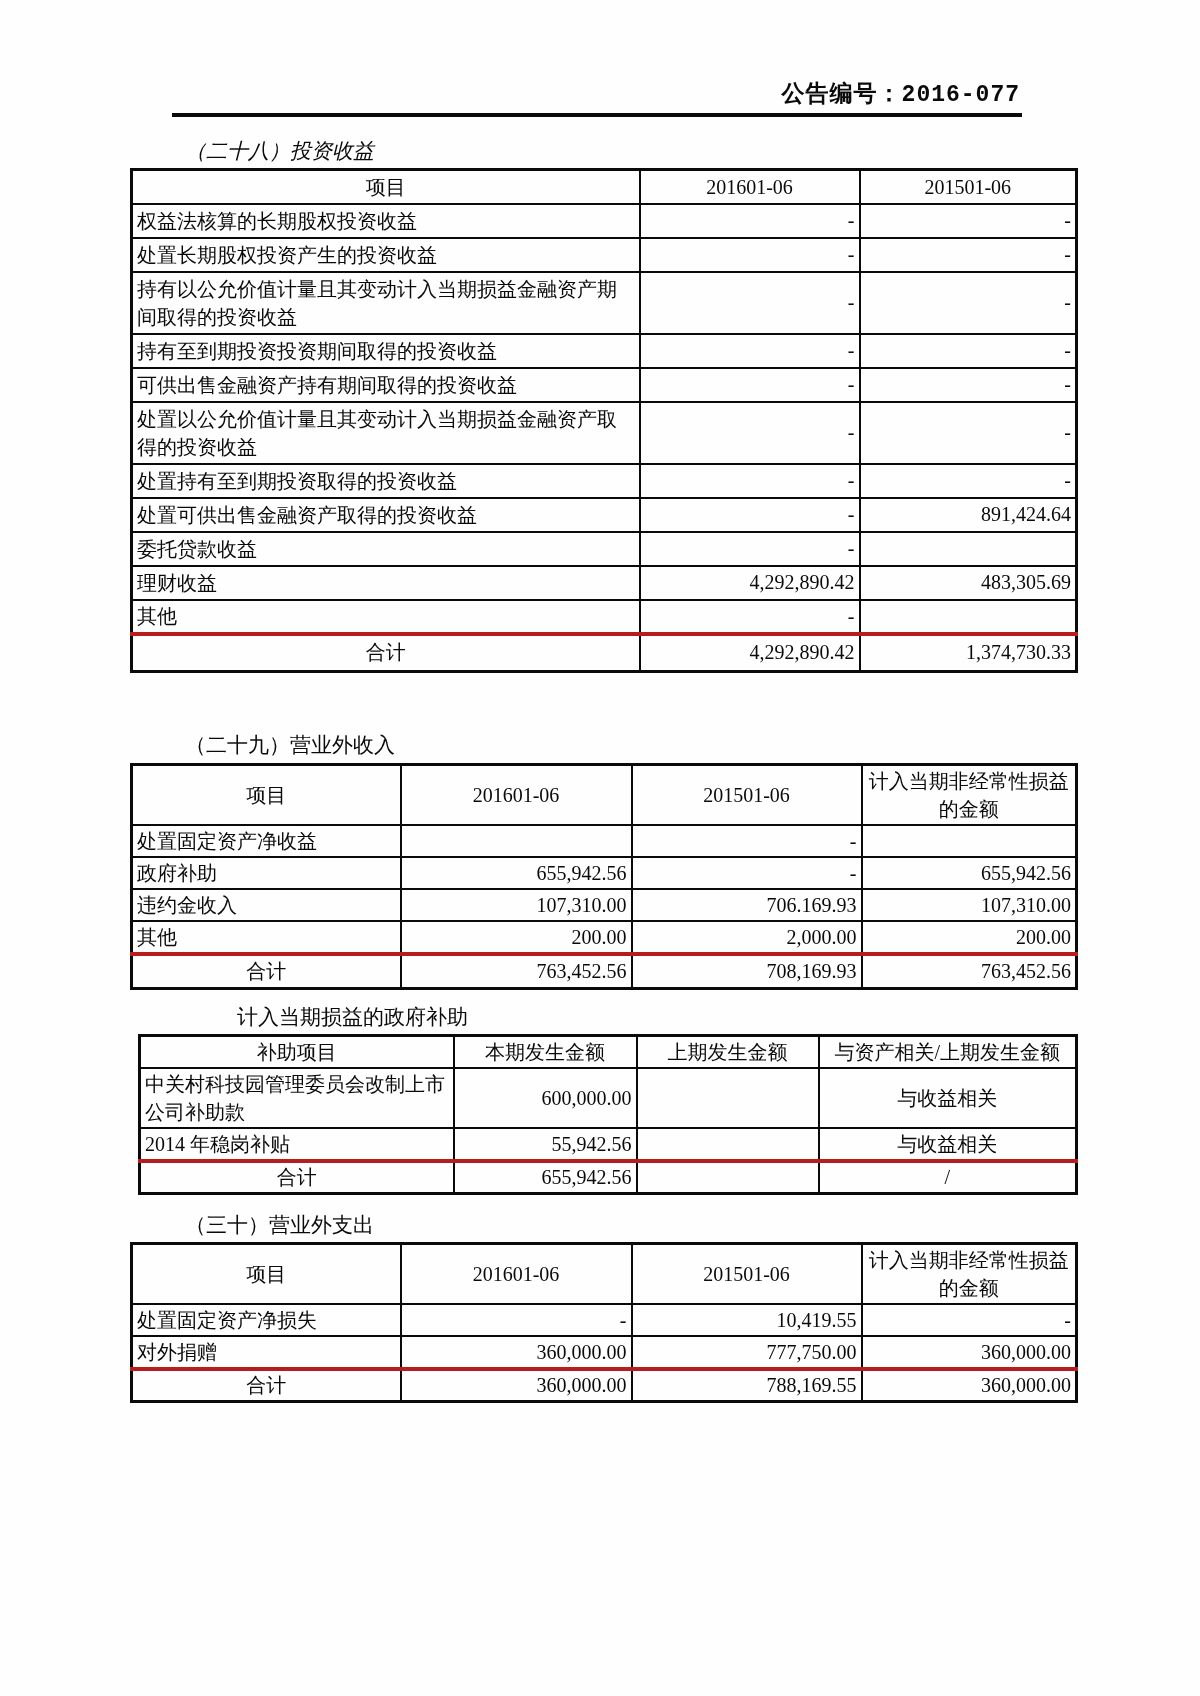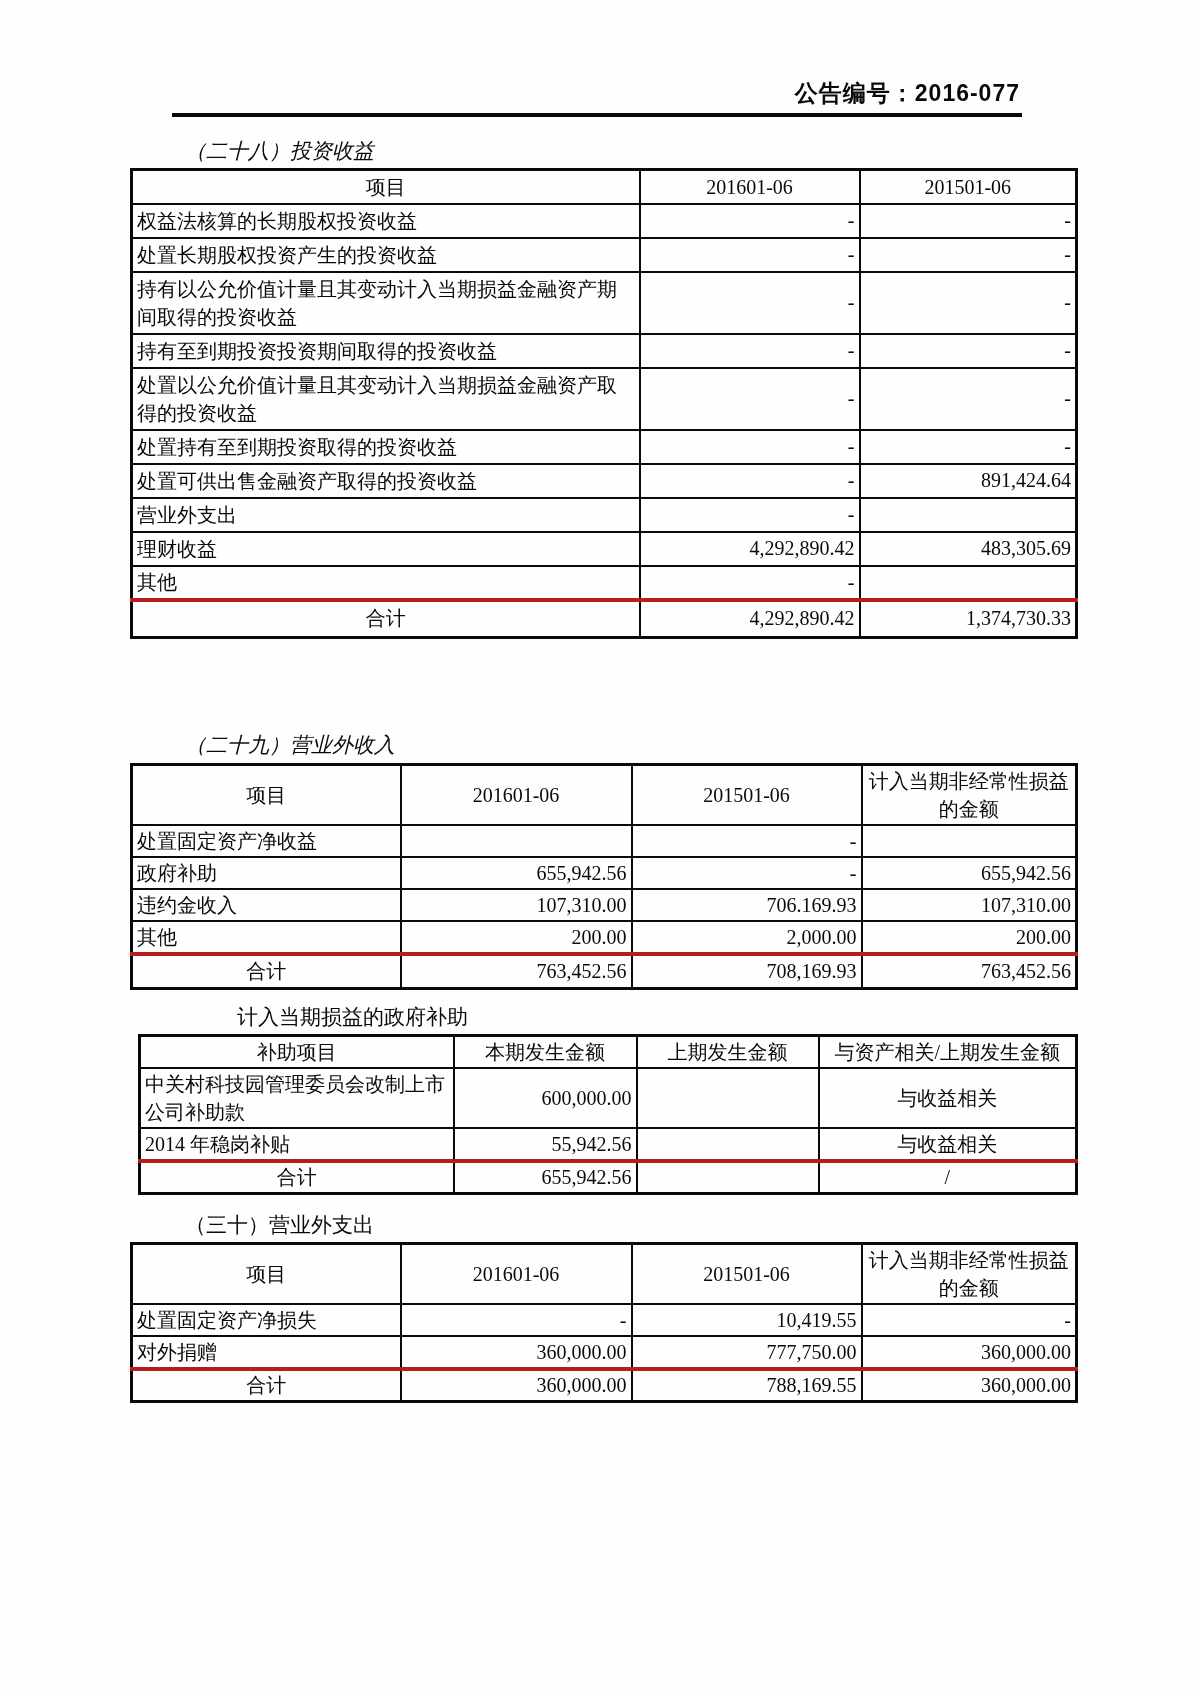--- a/index.html
+++ b/index.html
@@ -5,21 +5,21 @@
   html,body { margin:0; padding:0; background:#e8e8e8; }
   .page {
     position:relative; width:1200px; height:1696px; margin:0 auto;
     background:#fefefe; color:#0a0a0a;
     font-family:"Liberation Serif","DejaVu Serif",serif;
     overflow:hidden;
   }
   .ann-no {
     position:absolute; top:78px; left:420px; width:600px;
     text-align:right; font-weight:bold; font-size:23px;
-    font-family:Liberation Sans, sans-serif;
+    font-family:Liberation Mono, monospace;
     letter-spacing:1px; white-space:nowrap;
   }
   .head-rule {
     position:absolute; left:172px; top:113px; width:850px; height:4px;
     background:#0a0a0a;
   }
   .sec-title { position:absolute; font-size:21px; white-space:nowrap; }
   table.fin {
     position:absolute; border-collapse:collapse; table-layout:fixed;
     background:#fefefe; border:3px solid #0a0a0a;
@@ -71,37 +71,42 @@
     <tr class="h62">
       <td class="lbl">持有以公允价值计量且其变动计入当期损益金融资产期间取得的投资收益</td>
       <td class="num">-</td>
       <td class="num">-</td>
     </tr>
     <tr class="h34">
       <td class="lbl">持有至到期投资投资期间取得的投资收益</td>
       <td class="num">-</td>
       <td class="num">-</td>
     </tr>
+    <tr class="h34">
+      <td class="lbl">可供出售金融资产持有期间取得的投资收益</td>
+      <td class="num">-</td>
+      <td class="num">-</td>
+    </tr>
     <tr class="h62">
       <td class="lbl">处置以公允价值计量且其变动计入当期损益金融资产取得的投资收益</td>
       <td class="num">-</td>
       <td class="num">-</td>
     </tr>
     <tr class="h34">
       <td class="lbl">处置持有至到期投资取得的投资收益</td>
       <td class="num">-</td>
       <td class="num">-</td>
     </tr>
     <tr class="h34">
       <td class="lbl">处置可供出售金融资产取得的投资收益</td>
       <td class="num">-</td>
       <td class="num">891,424.64</td>
     </tr>
     <tr class="h34">
-      <td class="lbl">营业外支出</td>
+      <td class="lbl">委托贷款收益</td>
       <td class="num">-</td>
       <td class="num"></td>
     </tr>
     <tr class="h34">
       <td class="lbl">理财收益</td>
       <td class="num">4,292,890.42</td>
       <td class="num">483,305.69</td>
     </tr>
     <tr class="h34">
       <td class="lbl">其他</td>
@@ -109,21 +114,21 @@
       <td class="num"></td>
     </tr>
     <tr class="h38 total-row">
       <td class="ctr">合计</td>
       <td class="num">4,292,890.42</td>
       <td class="num">1,374,730.33</td>
     </tr>
   </tbody>
     </table>
 
-  <div class="sec-title" style="left:185px; top:731px;font-style:italic;">（二十九）营业外收入</div>
+  <div class="sec-title" style="left:185px; top:731px;">（二十九）营业外收入</div>
 
   <table class="fin" style="left:130px; top:763px; width:945px;">
     <colgroup>
         <col style="width:269px">
         <col style="width:231px">
         <col style="width:230px">
         <col style="width:215px">
       </colgroup>
     <tbody>
         <tr class="h60">

